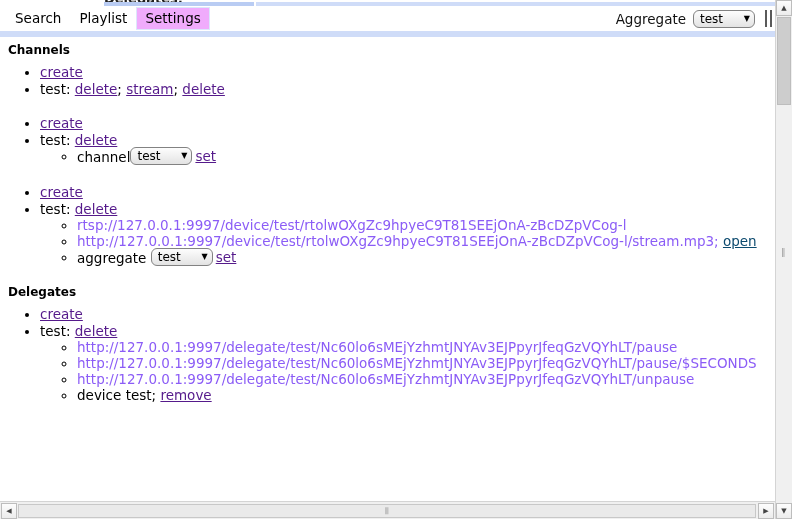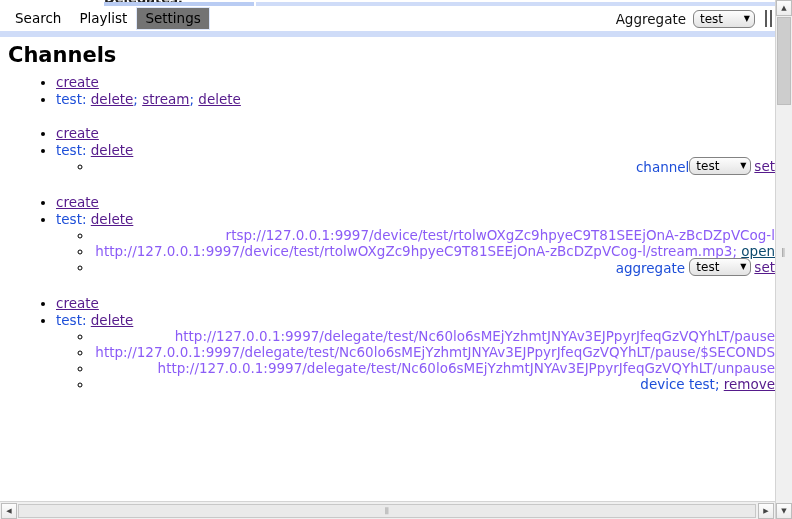--- a/index.html
+++ b/index.html
@@ -81,21 +81,21 @@
   }
   .tab {
     padding: 3px 9px 4px 9px;
     font-size: 13.5px;
     line-height: 16px;
     color: #000000;
     cursor: default;
     white-space: nowrap;
   }
   .tab.active {
-    background: #737373;
+    background: #f0abfc;
     border: 1px solid #dde7fb;
     padding: 2px 8px 3px 8px;
   }
 
   .toolbar-right {
     position: absolute;
     right: 0px;
     top: 0px;
     height: 25px;
     display: flex;
@@ -160,56 +160,55 @@
     width: 775px;
     height: 461px;
     overflow: hidden;
     background: #ffffff;
     padding: 0;
     box-sizing: border-box;
   }
 
   h2.section {
     margin: 6px 0 0 8px;
-    font-size: 21px;
+    font-size: 12px;
     font-weight: bold;
     color: #000000;
     letter-spacing: 0px;
   }
   ul.lvl1 {
     margin: 7px 0 18px 0;
     padding-left: 40px;
     list-style-type: disc;
   }
   ul.lvl1 > li {
-    margin: 0 0 1px 16px;
+    margin: 0 0 1px 0;
     line-height: 16px;
     font-size: 13.5px;
   }
   ul.lvl2 {
     margin: 0;
     padding-left: 37px;
     list-style-type: circle;
   }
   ul.lvl2 > li {
     margin: 0;
     line-height: 16px;
     font-size: 13.5px;
     white-space: nowrap;
-    text-align: right;
   }
   a.link {
     color: #551a8b;
     text-decoration: underline;
     cursor: pointer;
   }
   a.link.fresh {
     color: #0c4a6e;
   }
-  .plain { color: #1d4ed8; }
+  .plain { color: #000000; }
   .urltext { color: #8b5cf6; }
   .inline-select {
     vertical-align: middle;
     margin: 0 3px 0 0;
     position: relative;
     top: -1px;
   }
   .rowlabel { vertical-align: middle; }
 
   
@@ -371,20 +370,21 @@
             <a class="link fresh">open</a>
           </li>
           <li><span class="rowlabel plain">aggregate</span> <span class="select-box inline-select">
                 <span class="sel-val">test</span>
                 <span class="caret">▼</span>
               </span><a class="link">set</a></li>
         </ul>
       </li>
     </ul>
 
+    <h2 class="section">Delegates</h2>
     <ul class="lvl1">
       <li><a class="link">create</a></li>
       <li><span class="plain">test:</span>
         <a class="link">delete</a>
         <ul class="lvl2">
           <li><span class="urltext">http://127.0.0.1:9997/delegate/test/Nc60lo6sMEjYzhmtJNYAv3EJPpyrJfeqGzVQYhLT/pause</span></li>
           <li><span class="urltext">http://127.0.0.1:9997/delegate/test/Nc60lo6sMEjYzhmtJNYAv3EJPpyrJfeqGzVQYhLT/pause/$SECONDS</span></li>
           <li><span class="urltext">http://127.0.0.1:9997/delegate/test/Nc60lo6sMEjYzhmtJNYAv3EJPpyrJfeqGzVQYhLT/unpause</span></li>
           <li><span class="plain">device test;</span>
             <a class="link">remove</a></li>

